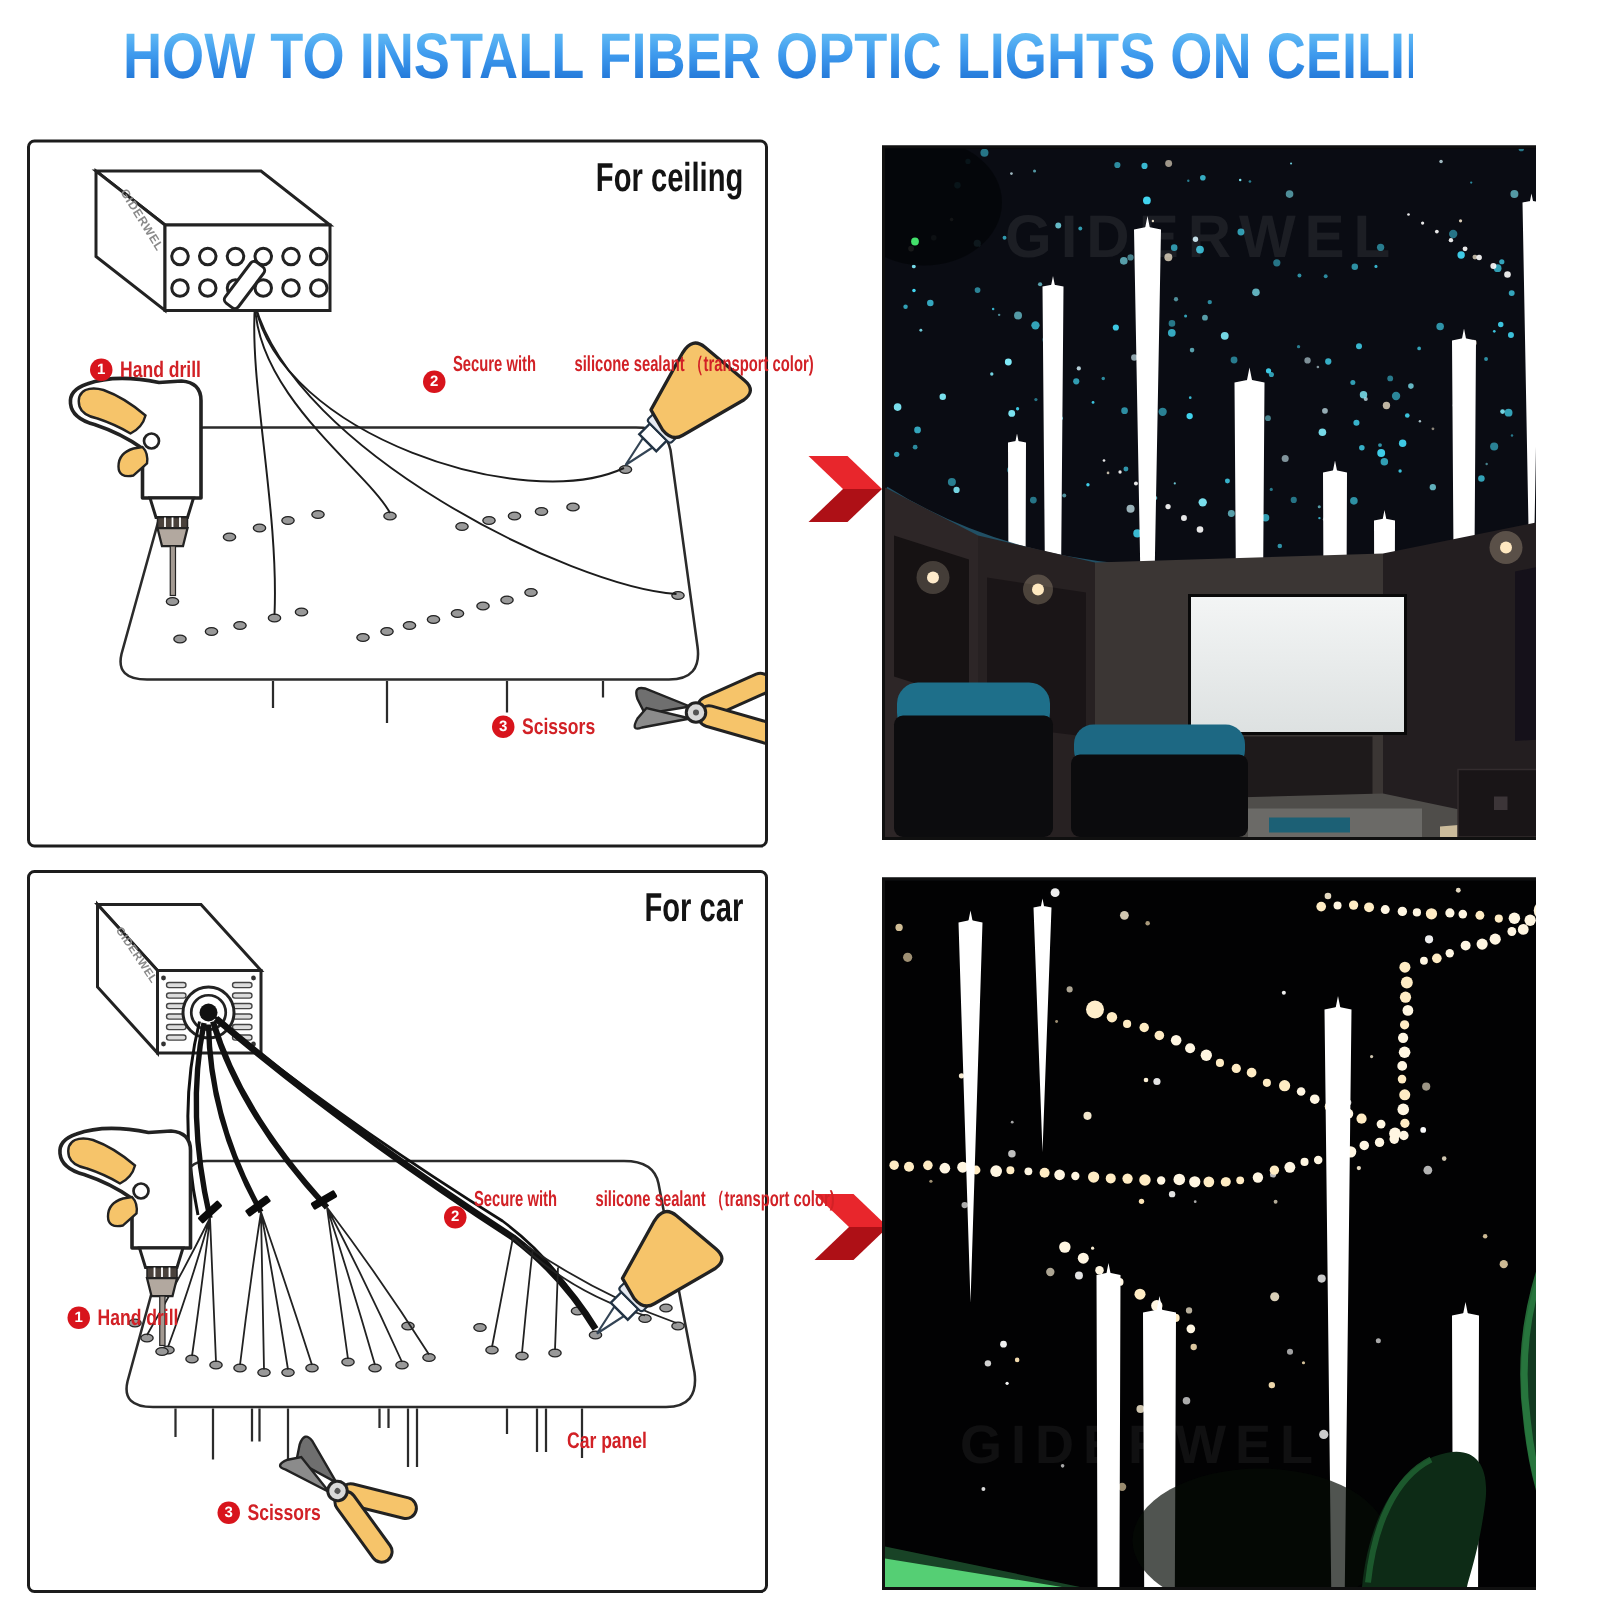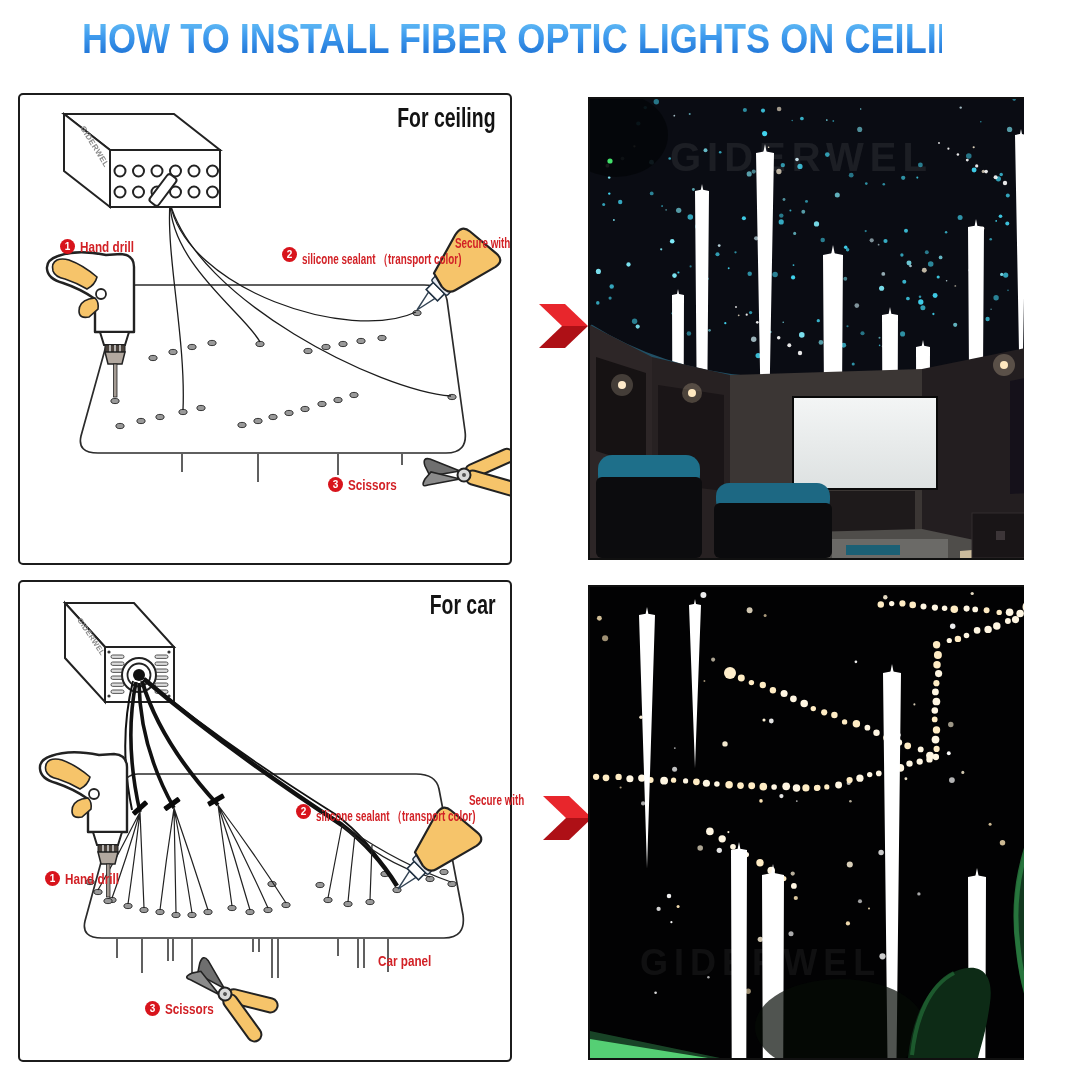--- a/index.html
+++ b/index.html
@@ -13,21 +13,21 @@
   .diagram{position:absolute;background:#fff;border:2px solid #1c1c1c;border-radius:5px;}
   #diagram-ceiling{left:18px;top:93px;width:490px;height:468px;}
   #diagram-car{left:18px;top:580px;width:490px;height:478px;}
   .diagram svg.scene{position:absolute;left:0;top:0;}
   .heading{position:absolute;top:8px;right:14px;font-size:27px;font-weight:800;color:#131313;
            white-space:nowrap;transform:scaleX(.72);transform-origin:100% 50%;}
   .step{position:absolute;display:flex;align-items:center;gap:5px;color:#d22126;font-weight:700;}
   .step .num{width:15px;height:15px;border-radius:50%;background:#d8141c;color:#fff;
              font-size:10px;font-weight:700;display:flex;align-items:center;justify-content:center;flex:none;}
   .step .txt{font-size:15px;display:inline-block;transform:scaleX(.78);transform-origin:0 50%;white-space:nowrap;}
-  .step .lines{display:flex;flex-direction:column;line-height:16px;align-items:flex-end;}
+  .step .lines{display:flex;flex-direction:row;line-height:16px;}
   .step .lines span{font-size:14.5px;display:inline-block;transform:scaleX(.68);transform-origin:0 50%;white-space:nowrap;}
   .step.two-line{align-items:flex-start;}
   .step.two-line .num{margin-top:12px;}
   .caption{position:absolute;left:24px;top:414px;color:#d22126;}
   .caption div{font-size:18.5px;font-weight:700;line-height:23px;white-space:nowrap;
                transform:scaleX(.72);transform-origin:0 50%;}
   .panel-tag{position:absolute;color:#d22126;font-weight:700;font-size:15px;white-space:nowrap;
              transform:scaleX(.78);transform-origin:0 50%;}
   .photo{position:absolute;border:2px solid #101010;overflow:hidden;background:#05060a;}
   #photo-ceiling{left:588px;top:97px;width:470px;height:459px;}

